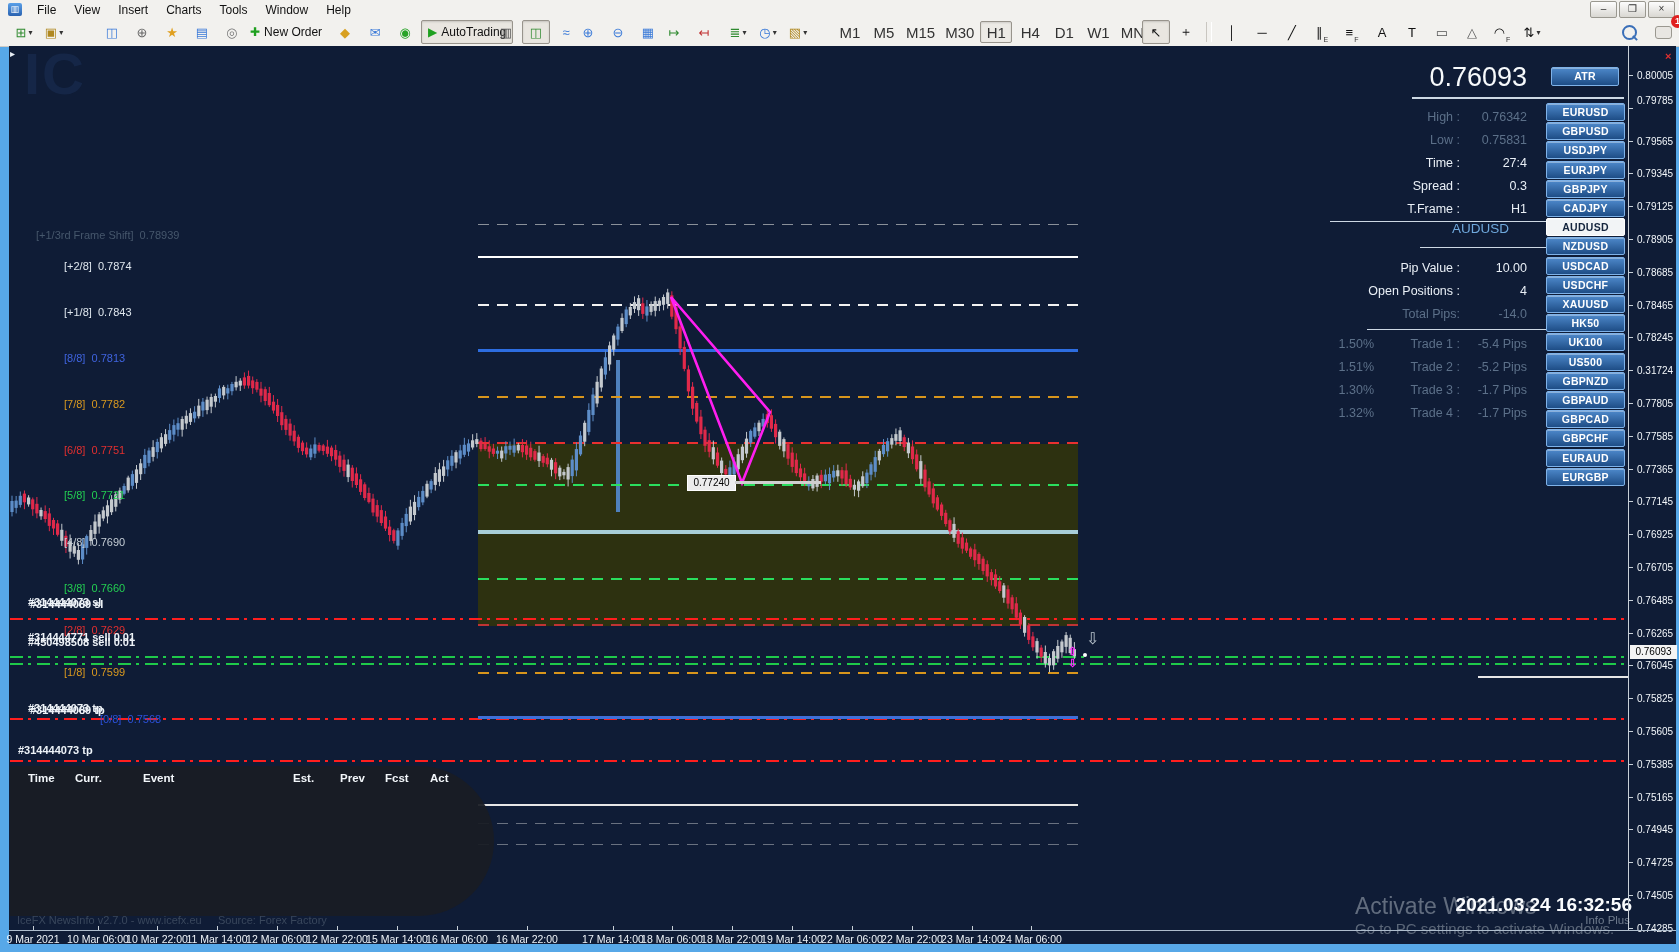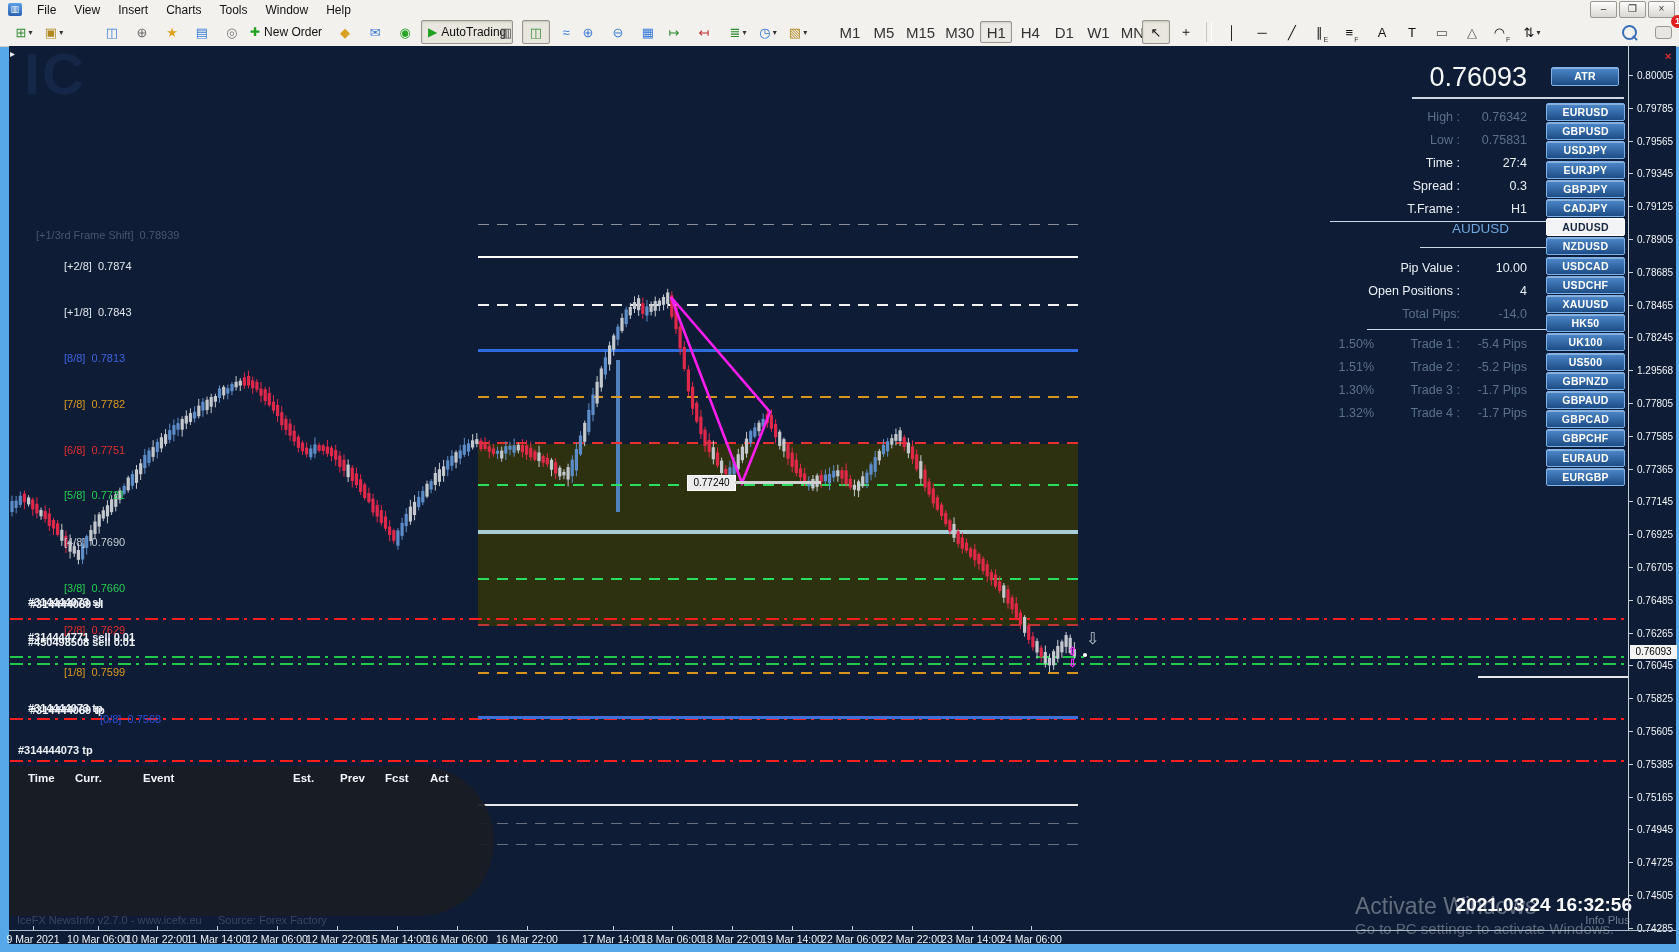--- a/index.html
+++ b/index.html
@@ -947,37 +947,37 @@
       <div class="symbtn" style="top: 429.4px;">GBPCHF</div>
       <div class="symbtn" style="top: 448.6px;">EURAUD</div>
       <div class="symbtn" style="top: 467.8px;">EURGBP</div>
     </div>
 
 <div id="scaleborder" class="abs"></div>
 <div id="scale">
       <div class="scale-tick" style="top: 75px;"></div>
       <div class="scale-val" style="top: 70px;">0.80005</div>
       <div class="scale-tick" style="top: 108px;"></div>
-      <div class="scale-val" style="top: 103px;">0.79785</div>
+      <div class="scale-val" style="top: 95px;">0.79785</div>
       <div class="scale-tick" style="top: 141px;"></div>
       <div class="scale-val" style="top: 136px;">0.79565</div>
       <div class="scale-tick" style="top: 173px;"></div>
       <div class="scale-val" style="top: 168px;">0.79345</div>
       <div class="scale-tick" style="top: 206px;"></div>
       <div class="scale-val" style="top: 201px;">0.79125</div>
       <div class="scale-tick" style="top: 239px;"></div>
       <div class="scale-val" style="top: 234px;">0.78905</div>
       <div class="scale-tick" style="top: 272px;"></div>
       <div class="scale-val" style="top: 267px;">0.78685</div>
       <div class="scale-tick" style="top: 305px;"></div>
       <div class="scale-val" style="top: 300px;">0.78465</div>
       <div class="scale-tick" style="top: 337px;"></div>
       <div class="scale-val" style="top: 332px;">0.78245</div>
       <div class="scale-tick" style="top: 370px;"></div>
-      <div class="scale-val" style="top: 365px;">1.29568</div>
+      <div class="scale-val" style="top: 365px;">0.31724</div>
       <div class="scale-tick" style="top: 403px;"></div>
       <div class="scale-val" style="top: 398px;">0.77805</div>
       <div class="scale-tick" style="top: 436px;"></div>
       <div class="scale-val" style="top: 431px;">0.77585</div>
       <div class="scale-tick" style="top: 469px;"></div>
       <div class="scale-val" style="top: 464px;">0.77365</div>
       <div class="scale-tick" style="top: 501px;"></div>
       <div class="scale-val" style="top: 496px;">0.77145</div>
       <div class="scale-tick" style="top: 534px;"></div>
       <div class="scale-val" style="top: 529px;">0.76925</div>

